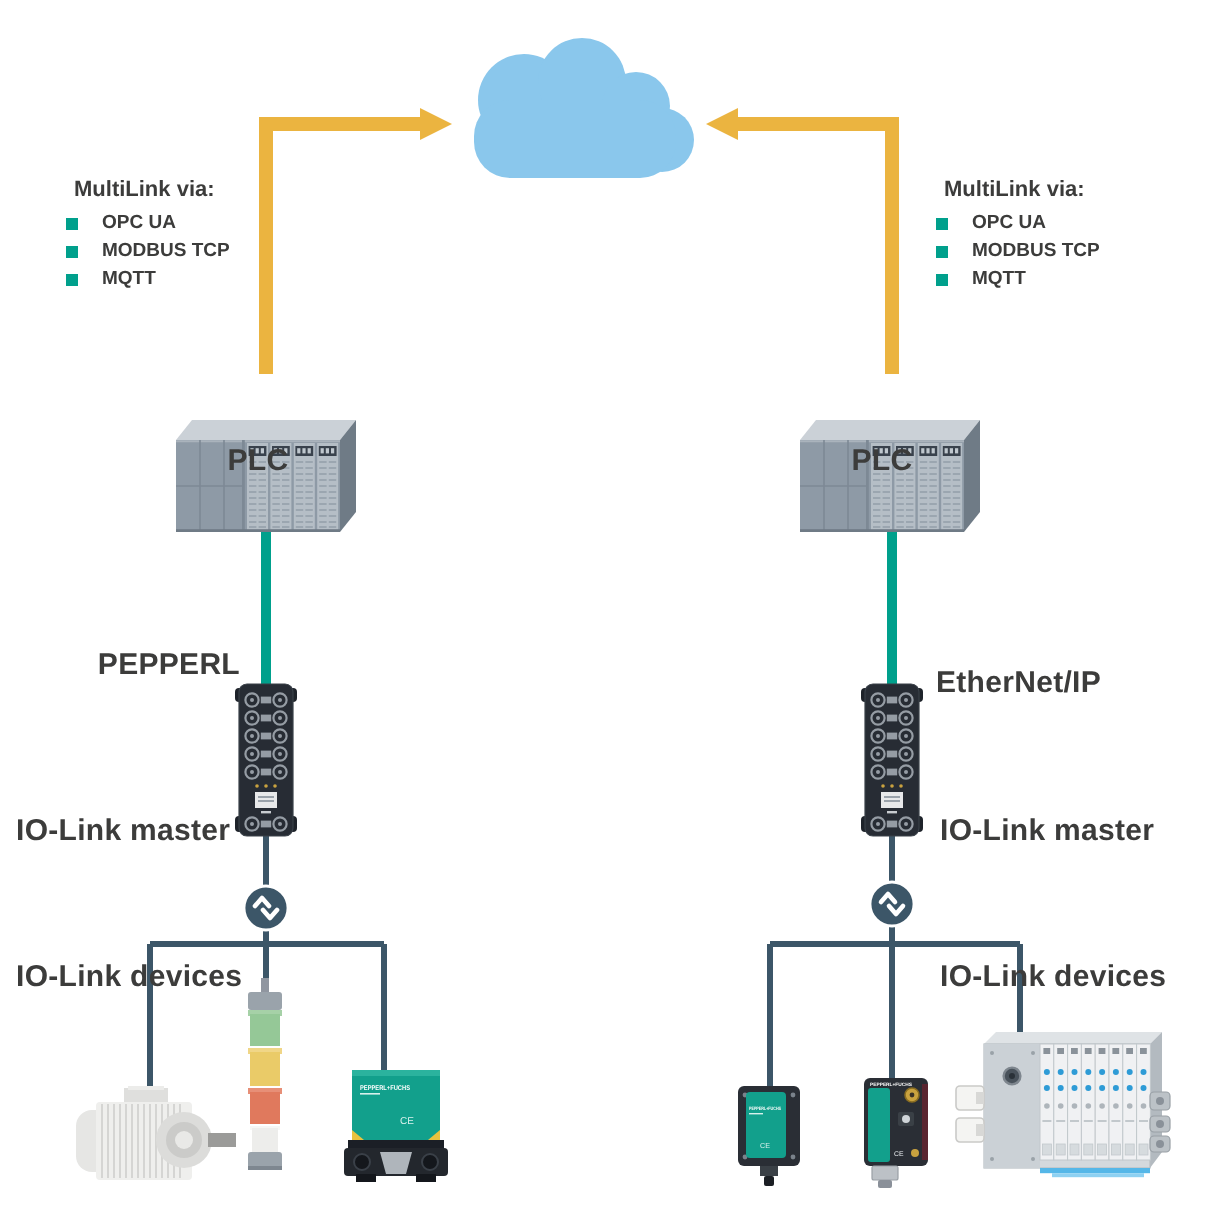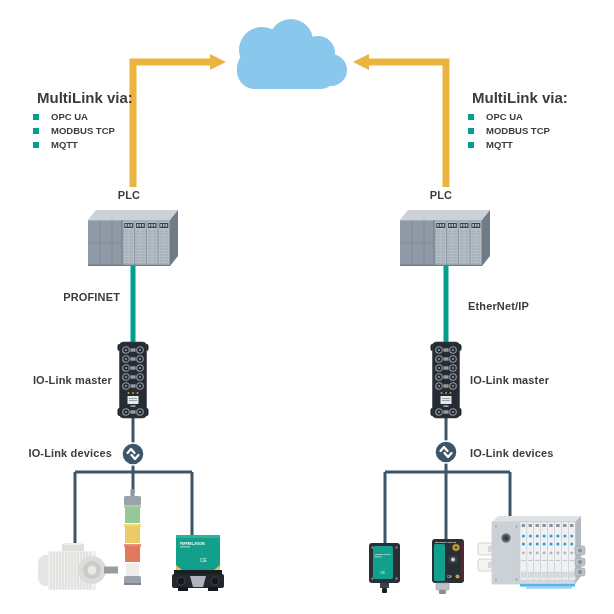--- a/index.html
+++ b/index.html
@@ -1,21 +1,21 @@
 <!DOCTYPE html>
 <html><head>
 <meta charset="utf-8">
 <style>
   html,body{margin:0;padding:0;}
   body{width:614px;height:614px;background:#ffffff;font-family:"Liberation Sans",sans-serif;overflow:hidden;}
   .stage{position:relative;width:614px;height:614px;background:#ffffff;}
   .canvas{position:absolute;left:0;top:0;width:614px;height:614px;}
-  .lbl{position:absolute;font-size:11px;font-weight:700;color:#3c3c3b;letter-spacing:.15px;white-space:nowrap;}
+  .lbl{position:absolute;font-size:15px;font-weight:700;color:#3c3c3b;letter-spacing:.15px;white-space:nowrap;margin-top:33px;}
   .multilink{position:absolute;width:130px;color:#3c3c3b;}
-  .multilink .ml-title{font-size:15px;font-weight:700;margin:0 0 6px 4px;}
+  .multilink .ml-title{font-size:11px;font-weight:700;margin:0 0 6px 4px;}
   .multilink ul{list-style:none;margin:0;padding:0;}
   .multilink li{display:flex;align-items:center;gap:12px;font-size:9.5px;font-weight:700;margin:0 0 4px 0;line-height:10px;}
   .bullet{width:6px;height:6px;background:#00a08c;flex:none;display:inline-block;}
   .tac{text-align:center;}
   .tar{text-align:right;}
 </style>
 </head>
 <body>
 
 <div class="stage">
@@ -255,21 +255,21 @@
       <li>
           <span class="bullet"></span>
           <span>MQTT</span>
         </li>
     </ul>
   </div>
 
   <div class="lbl tac" style="left:88px;top:189px;width:82px;">PLC</div>
   <div class="lbl tac" style="left:400px;top:189px;width:82px;">PLC</div>
 
-  <div class="lbl tar" style="left:20px;top:291px;width:100px;">PROFINET</div>
+  <div class="lbl tar" style="left:20px;top:291px;width:100px;">PEPPERL</div>
   <div class="lbl" style="left:468px;top:300px;">EtherNet/IP</div>
 
   <div class="lbl tar" style="left:8px;top:374px;width:104px;">IO-Link master</div>
   <div class="lbl" style="left:470px;top:374px;">IO-Link master</div>
 
   <div class="lbl tar" style="left:8px;top:447px;width:104px;">IO-Link devices</div>
   <div class="lbl" style="left:470px;top:447px;">IO-Link devices</div>
 
 </div>
 

